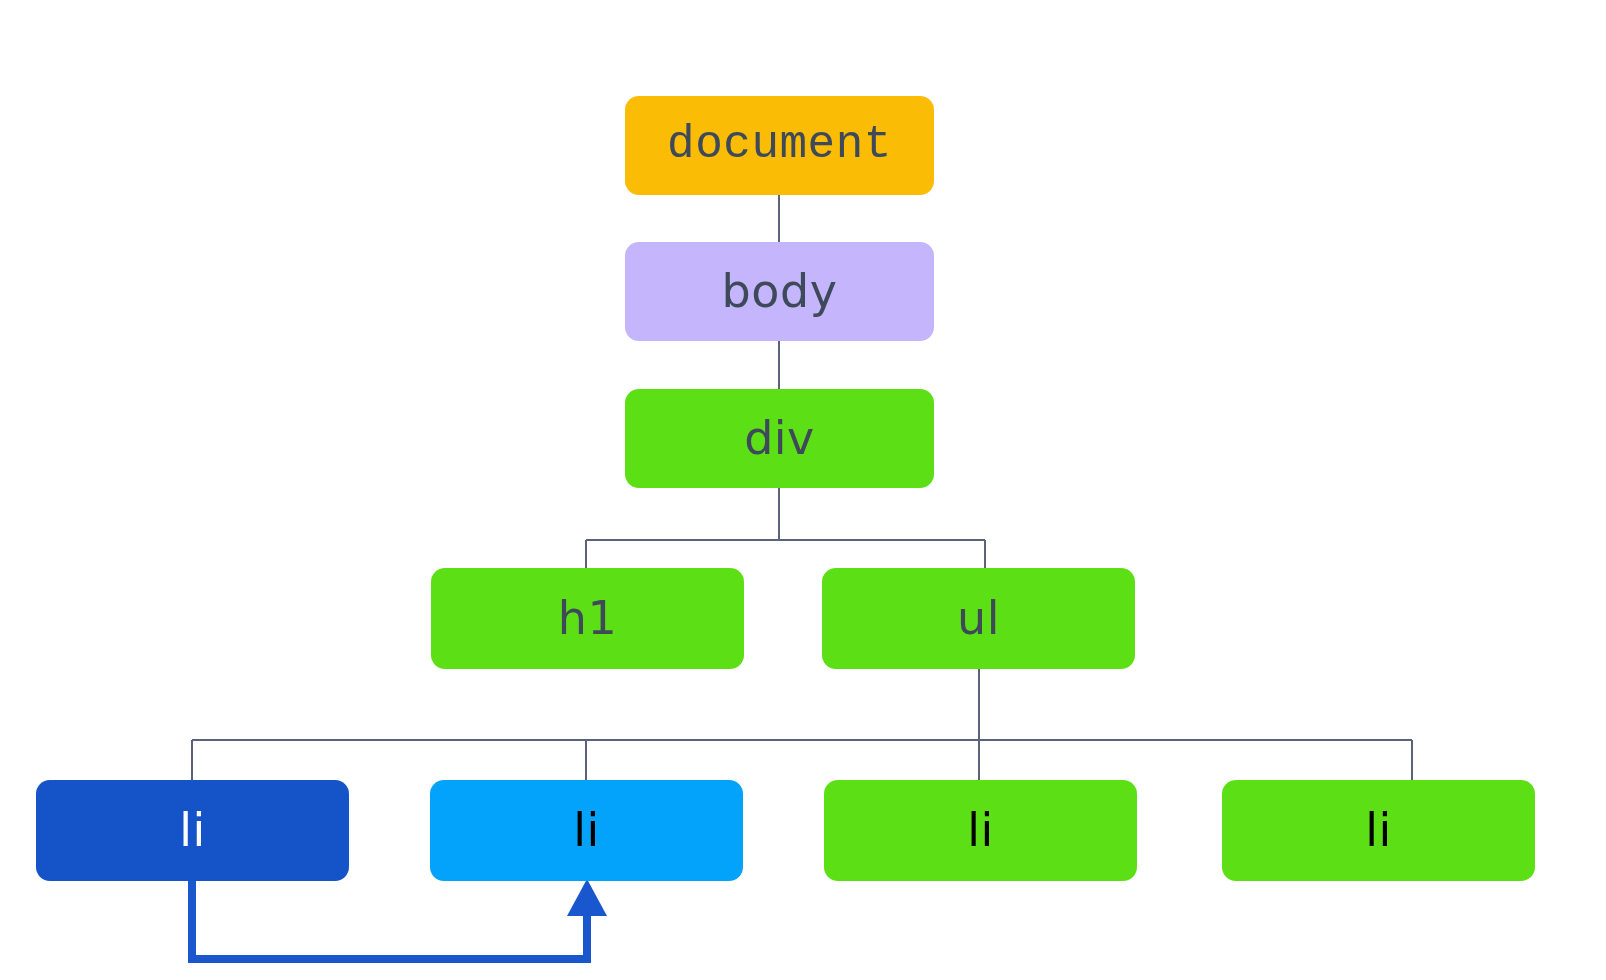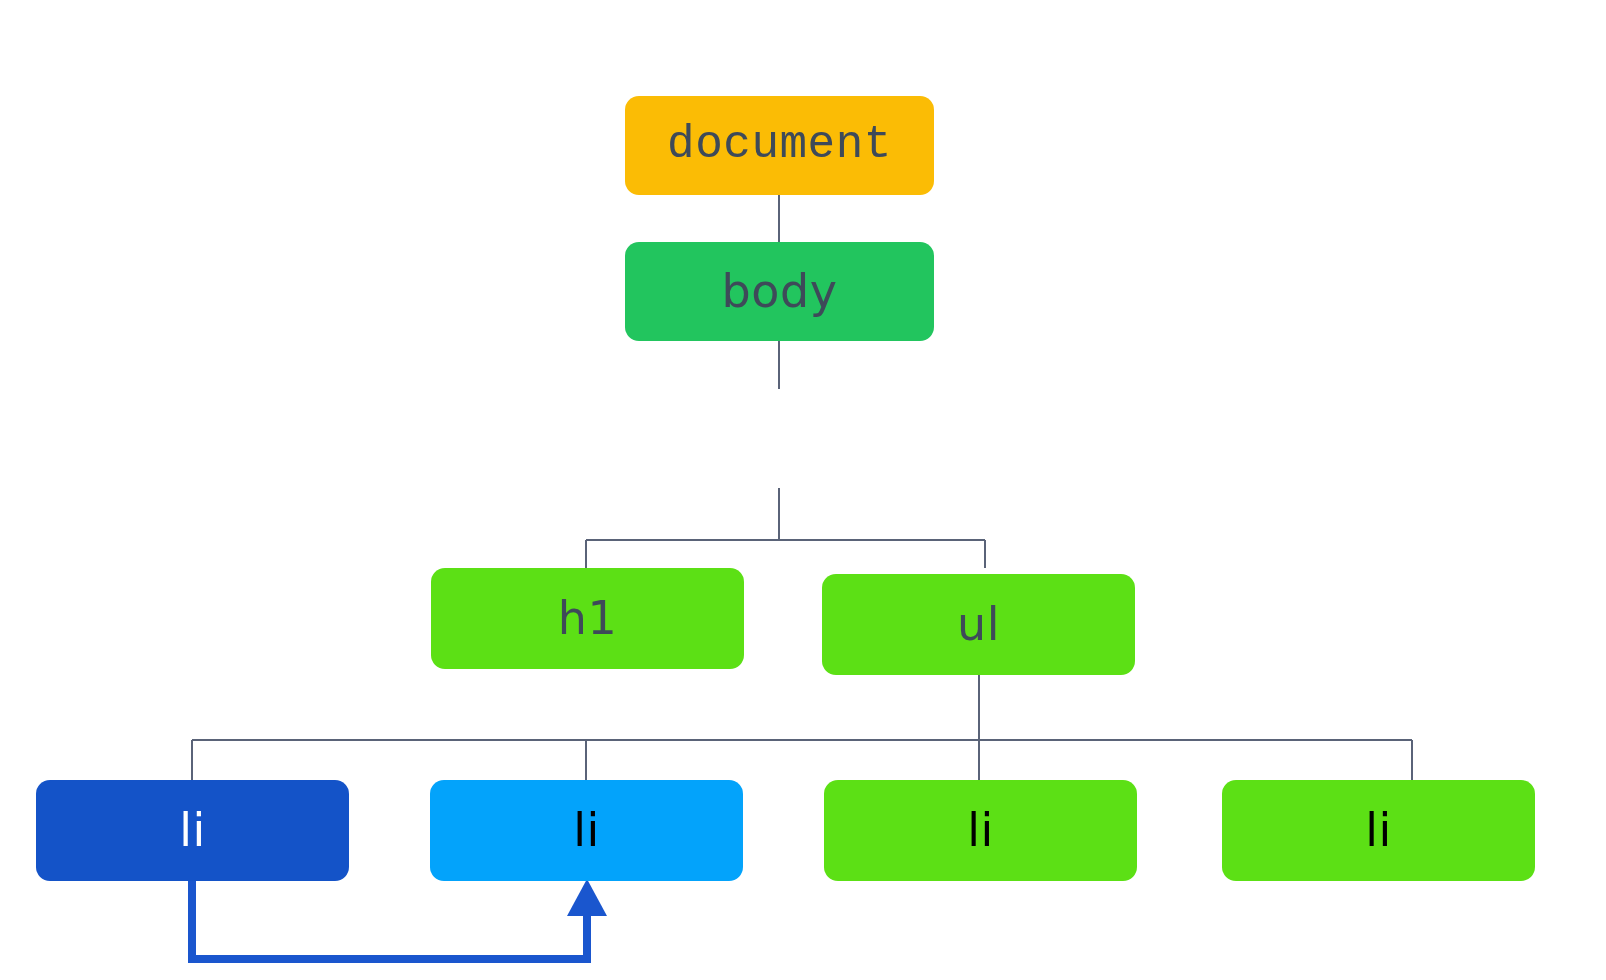--- a/index.html
+++ b/index.html
@@ -83,30 +83,33 @@
     <g>
       <path d="M 192,881 L 192,959 L 587,959 L 587,907" stroke="#1A56CE" stroke-width="8" fill="none" stroke-linecap="butt" stroke-linejoin="miter"></path>
       <polygon points="587,879 607,916 567,916" fill="#1A56CE"></polygon>
     </g>
   </svg>
 
   <div class="node n-document" style="background:#FBBC05; color:#3E4A59;font-family:Liberation Mono, monospace;">
     <span class="node-label">document</span>
   </div>
 
-  <div class="node n-body" style="background:#22c55e; color:#3E4A59;align-items:center;">
+  <div class="node n-body" style="background:#c4b5fd; color:#3E4A59;align-items:center;">
     <span class="node-label">body</span>
   </div>
 
+  <div class="node n-div" style="background:#5CE015; color:#3E4A59;">
+    <span class="node-label">div</span>
+  </div>
 
   <div class="node n-h1" style="background:#5CE015; color:#3E4A59;">
     <span class="node-label">h1</span>
   </div>
 
-  <div class="node n-ul" style="background:#5CE015; color:#3E4A59;margin-top:6px;">
+  <div class="node n-ul" style="background:#5CE015; color:#3E4A59;">
     <span class="node-label">ul</span>
   </div>
 
   <div class="node n-li1" style="background:#1453C8; color:#FFFFFF;">
     <span class="node-label">li</span>
   </div>
 
   <div class="node n-li2" style="background:#03A3FB; color:#000000;">
     <span class="node-label">li</span>
   </div>

